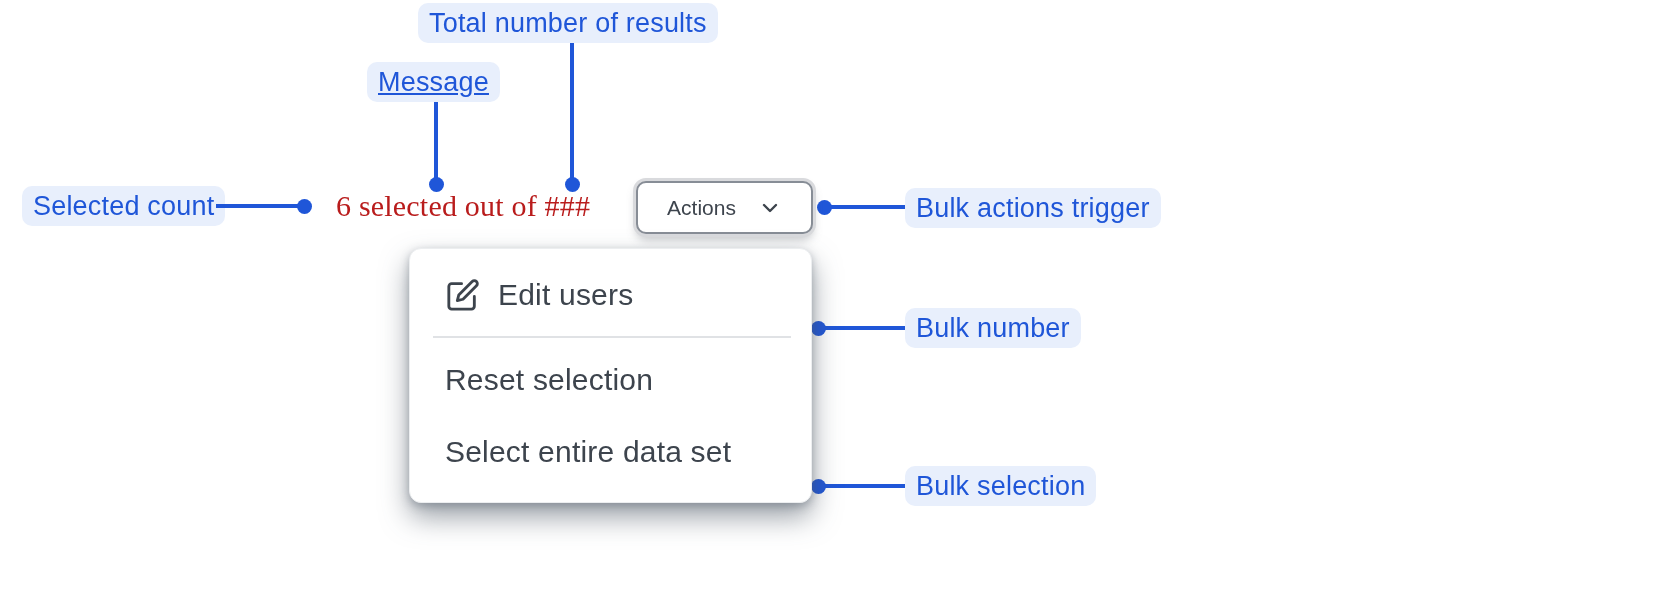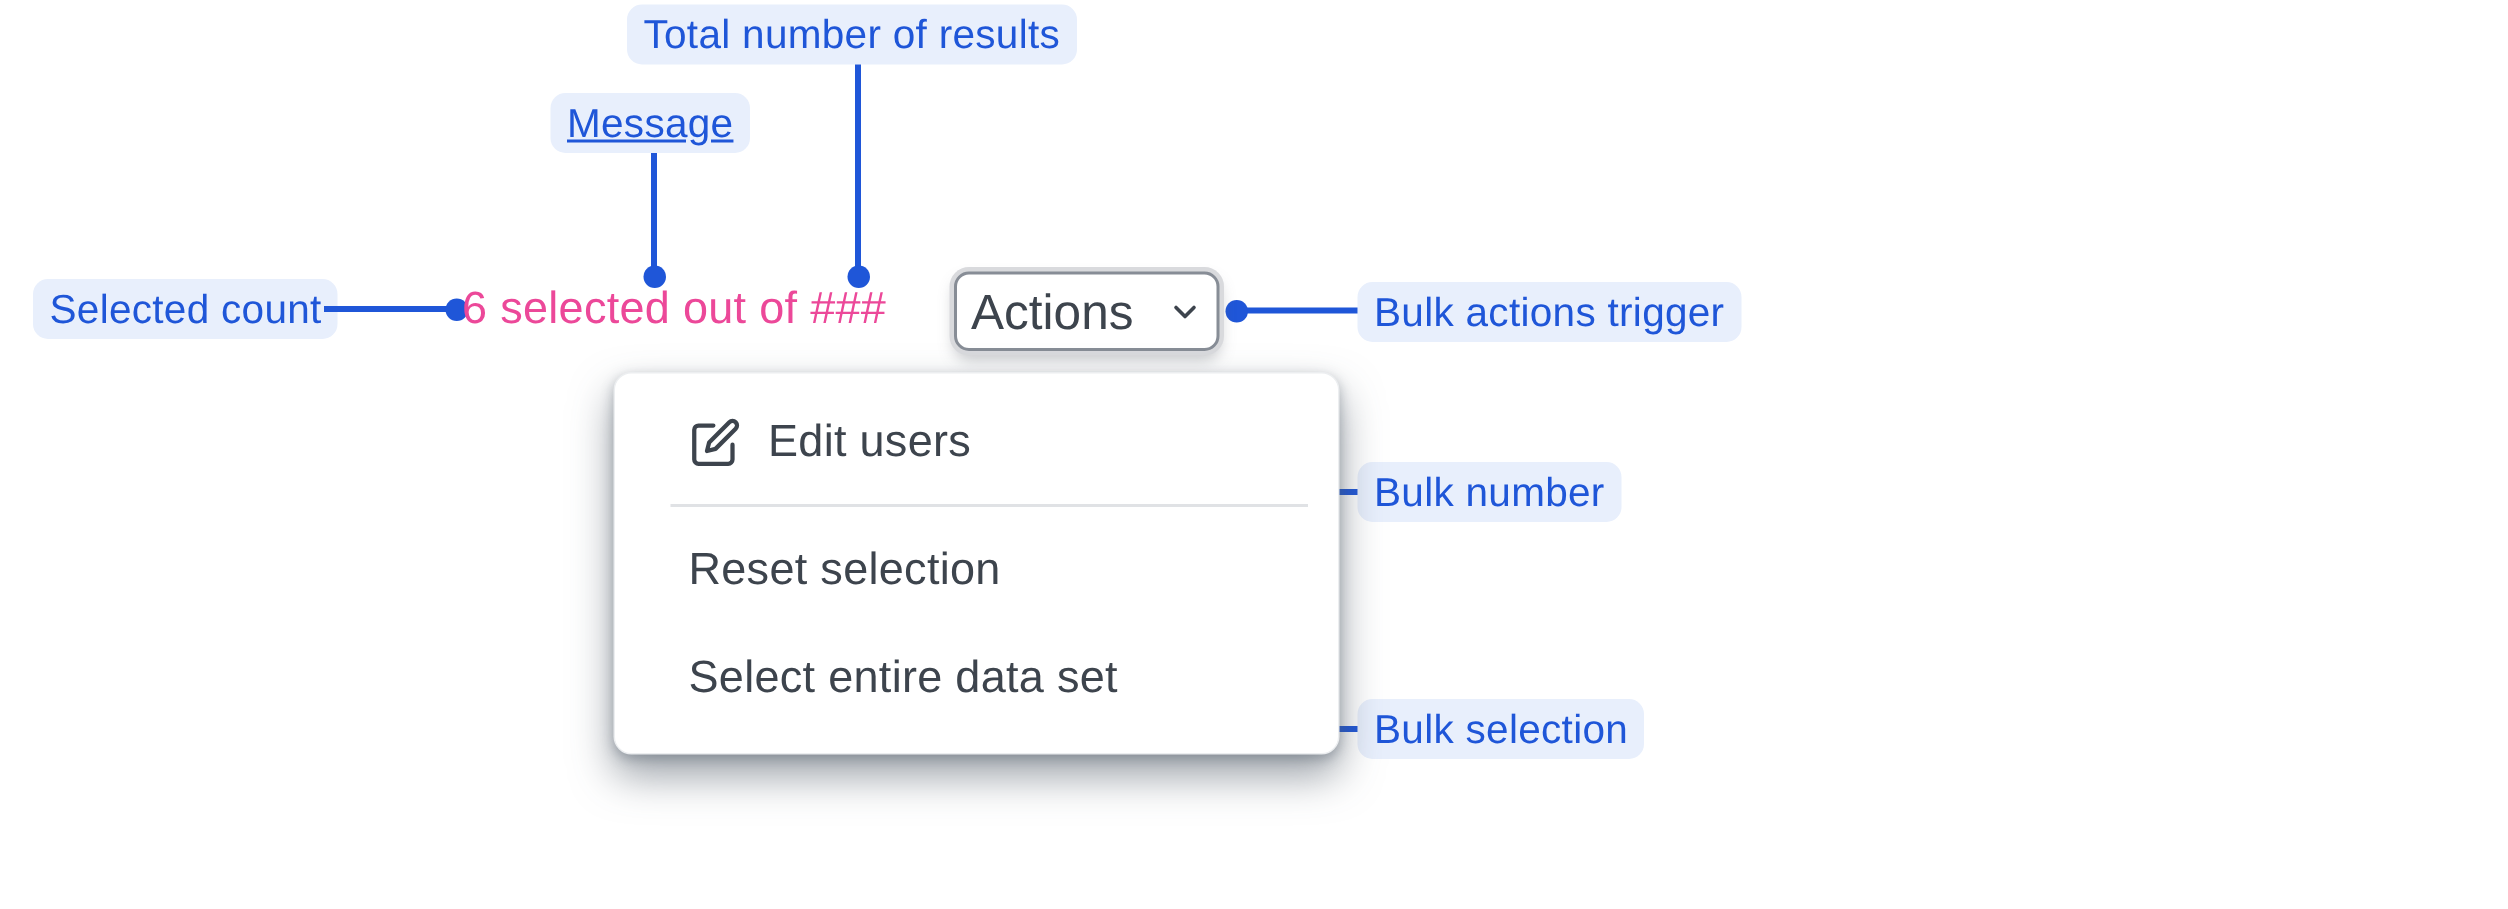--- a/index.html
+++ b/index.html
@@ -37,53 +37,54 @@
   .conn-dot {
     position: absolute;
     width: 15px; height: 15px;
     border-radius: 50%;
     background: #1f56d8;
   }
 
   
   .sel-message {
     position: absolute;
-    left: 308px; top: 189px;
+    left: 336px; top: 189px;
     font-size: 30px;
-    color: #ec4899;
+    color: #b91c1c;
     letter-spacing: 0.2px;
     white-space: nowrap;
+    font-family: Liberation Serif, serif;
   }
 
   .actions-btn {
     position: absolute;
     left: 636px; top: 181px;
     width: 177px; height: 53px;
     display: flex;
     align-items: center;
     justify-content: center;
     gap: 22px;
     background: #ffffff;
     border: 2px solid #878d96;
     border-radius: 10px;
     box-shadow: 0 0 0 3px #d9dadd, 0 6px 10px rgba(95,100,110,0.35);
     font-family: "Liberation Sans", sans-serif;
-    font-size: 33px;
+    font-size: 21px;
     color: #3d444d;
     cursor: pointer;
     padding: 0 22px;
   }
   .actions-btn svg { flex: 0 0 auto; }
 
   
   .menu {
     position: absolute;
     left: 409px; top: 248px;
-    width: 484px;
-    padding: 10px 0 14px 14px;
+    width: 403px;
+    padding: 10px 0 14px 0;
     background: #ffffff;
     border: 1px solid #eceef0;
     border-radius: 12px;
     box-shadow: 0 14px 28px rgba(75,85,99,0.55), 0 3px 8px rgba(75,85,99,0.35);
   }
   .menu-item {
     display: flex;
     align-items: center;
     height: 72px;
     padding: 0 20px 0 35px;

